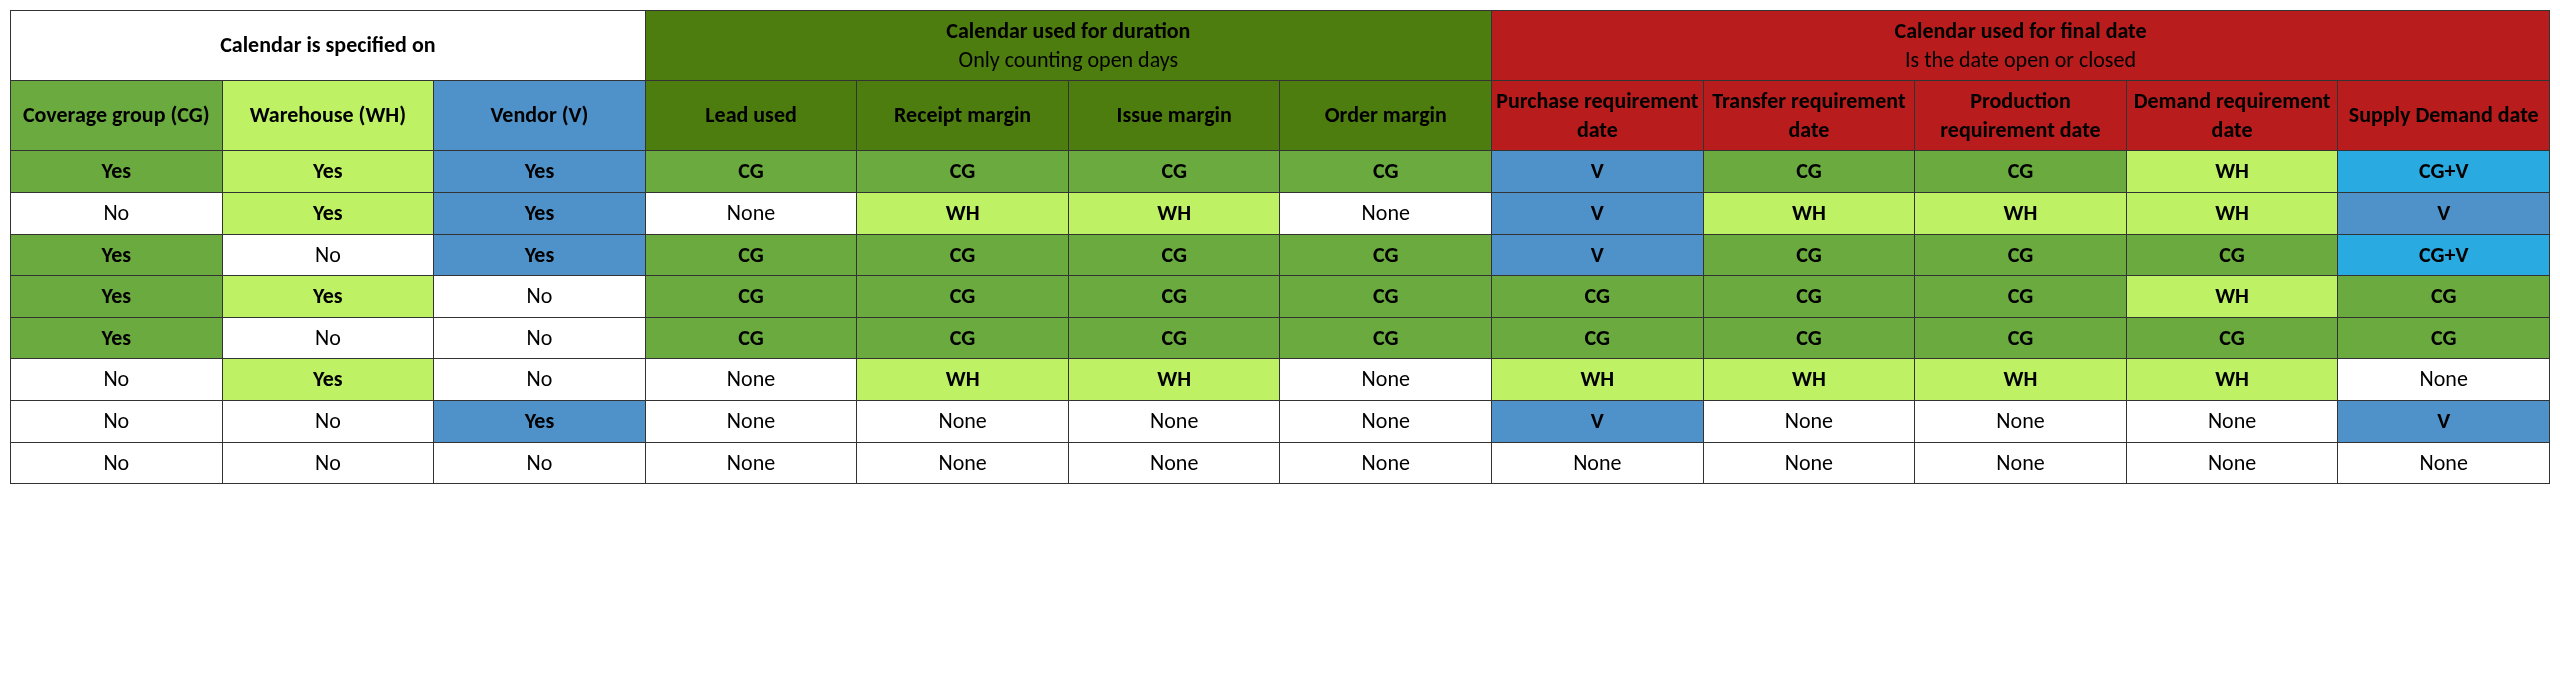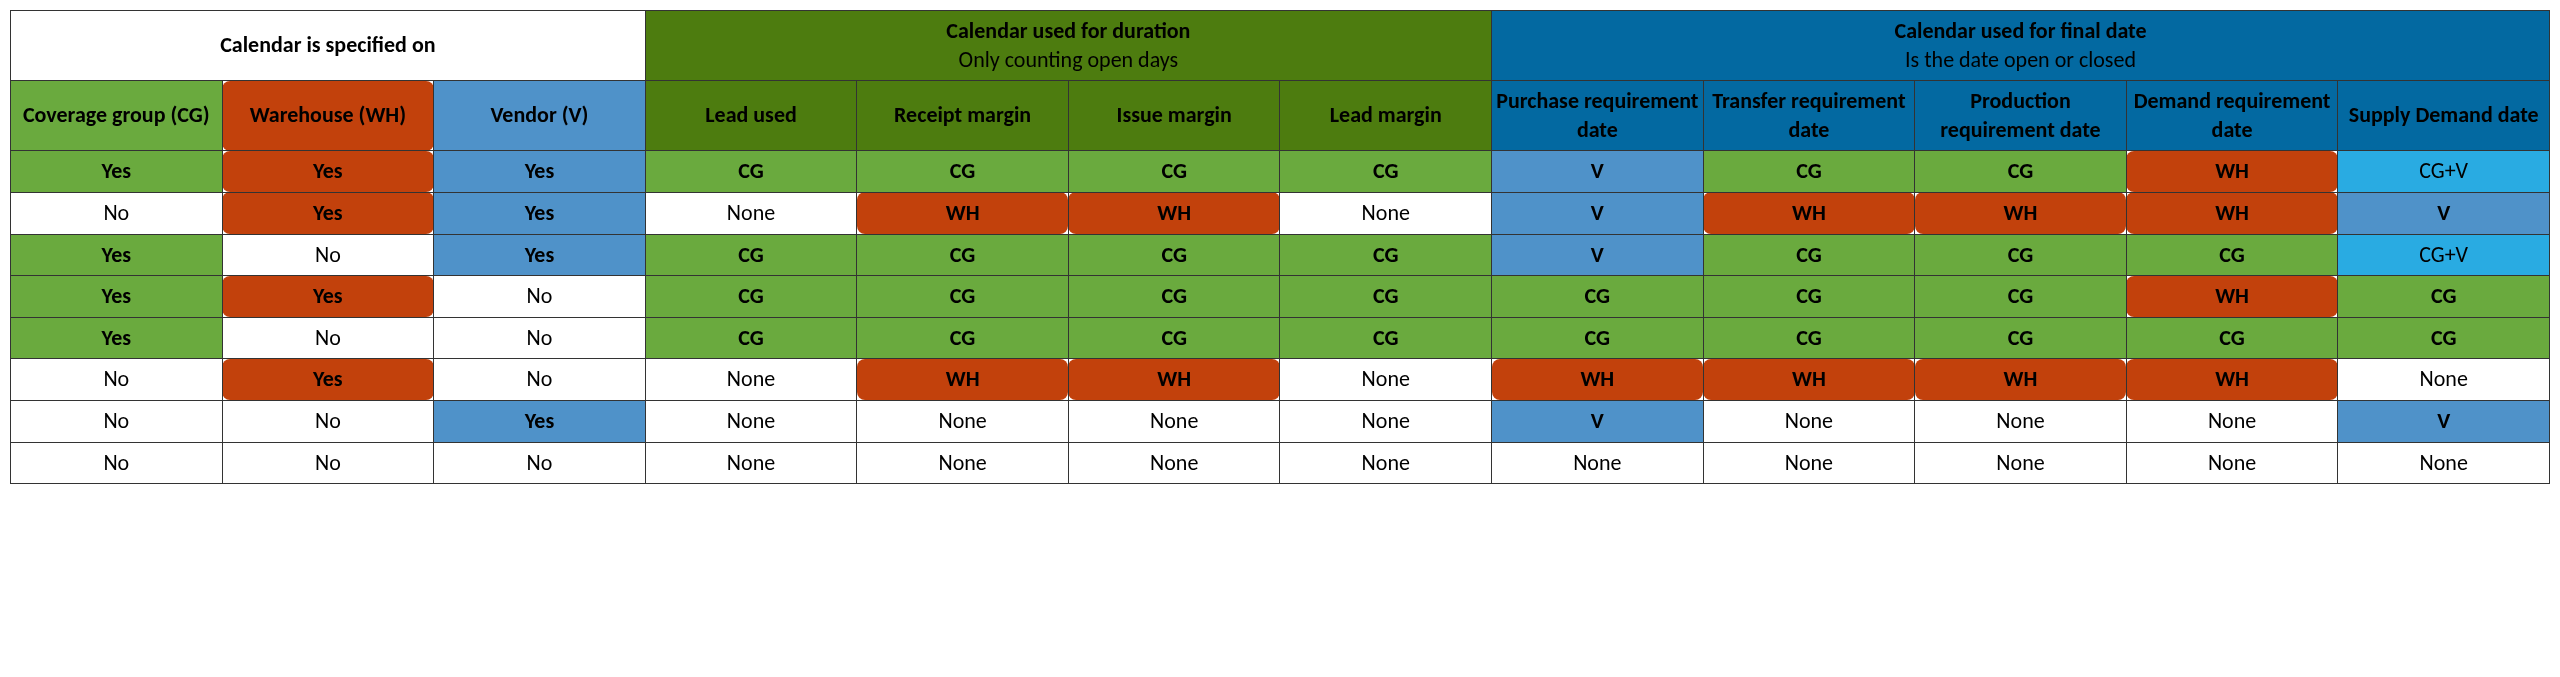--- a/index.html
+++ b/index.html
@@ -16,28 +16,28 @@
   th, td {
     border: 1px solid #333;
     text-align: center;
     vertical-align: middle;
     padding: 6px 4px;
     font-size: 22px;
     line-height: 1.3;
   }
   .hdr-white { background: #ffffff; font-weight: bold; }
   .hdr-light { background: #4d7c0f; }
-  .hdr-dark  { background: #0369a1; }
+  .hdr-dark  { background: #b91c1c; }
   .hdr-title { font-weight: bold; }
   .hdr-sub   { font-weight: normal; }
   .col-hdr   { font-weight: bold; }
   .green     { background: #6aaa3e; font-weight: bold; }
-  .orange    { background: #c2410c; font-weight: bold; border-radius: 8px; }
+  .orange    { background: #bef264; font-weight: bold; }
   .blue      { background: #4f92c9; font-weight: bold; }
-  .cyan      { background: #29abe2; font-weight: normal; }
+  .cyan      { background: #29abe2; font-weight: bold; }
   .plain     { background: #ffffff; font-weight: normal; }
 </style>
 </head>
 <body>
 
 <table>
   <thead>
     <tr>
       <th colspan="3" rowspan="2" class="hdr-white">
         <span>Calendar is specified on</span>
@@ -48,21 +48,21 @@
       </th>
       <th colspan="5" class="hdr-dark">
         <div class="hdr-title">Calendar used for final date</div>
         <div class="hdr-sub">Is the date open or closed</div>
       </th>
     </tr>
     <tr>
       <th rowspan="2" class="hdr-light col-hdr">Lead used</th>
       <th rowspan="2" class="hdr-light col-hdr">Receipt margin</th>
       <th rowspan="2" class="hdr-light col-hdr">Issue margin</th>
-      <th rowspan="2" class="hdr-light col-hdr">Lead margin</th>
+      <th rowspan="2" class="hdr-light col-hdr">Order margin</th>
       <th rowspan="2" class="hdr-dark col-hdr">Purchase requirement date</th>
       <th rowspan="2" class="hdr-dark col-hdr">Transfer requirement date</th>
       <th rowspan="2" class="hdr-dark col-hdr">Production requirement date</th>
       <th rowspan="2" class="hdr-dark col-hdr">Demand requirement date</th>
       <th rowspan="2" class="hdr-dark col-hdr">Supply Demand date</th>
     </tr>
     <tr>
       <th class="green col-hdr">Coverage group (CG)</th>
       <th class="orange col-hdr">Warehouse (WH)</th>
       <th class="blue col-hdr">Vendor (V)</th>

